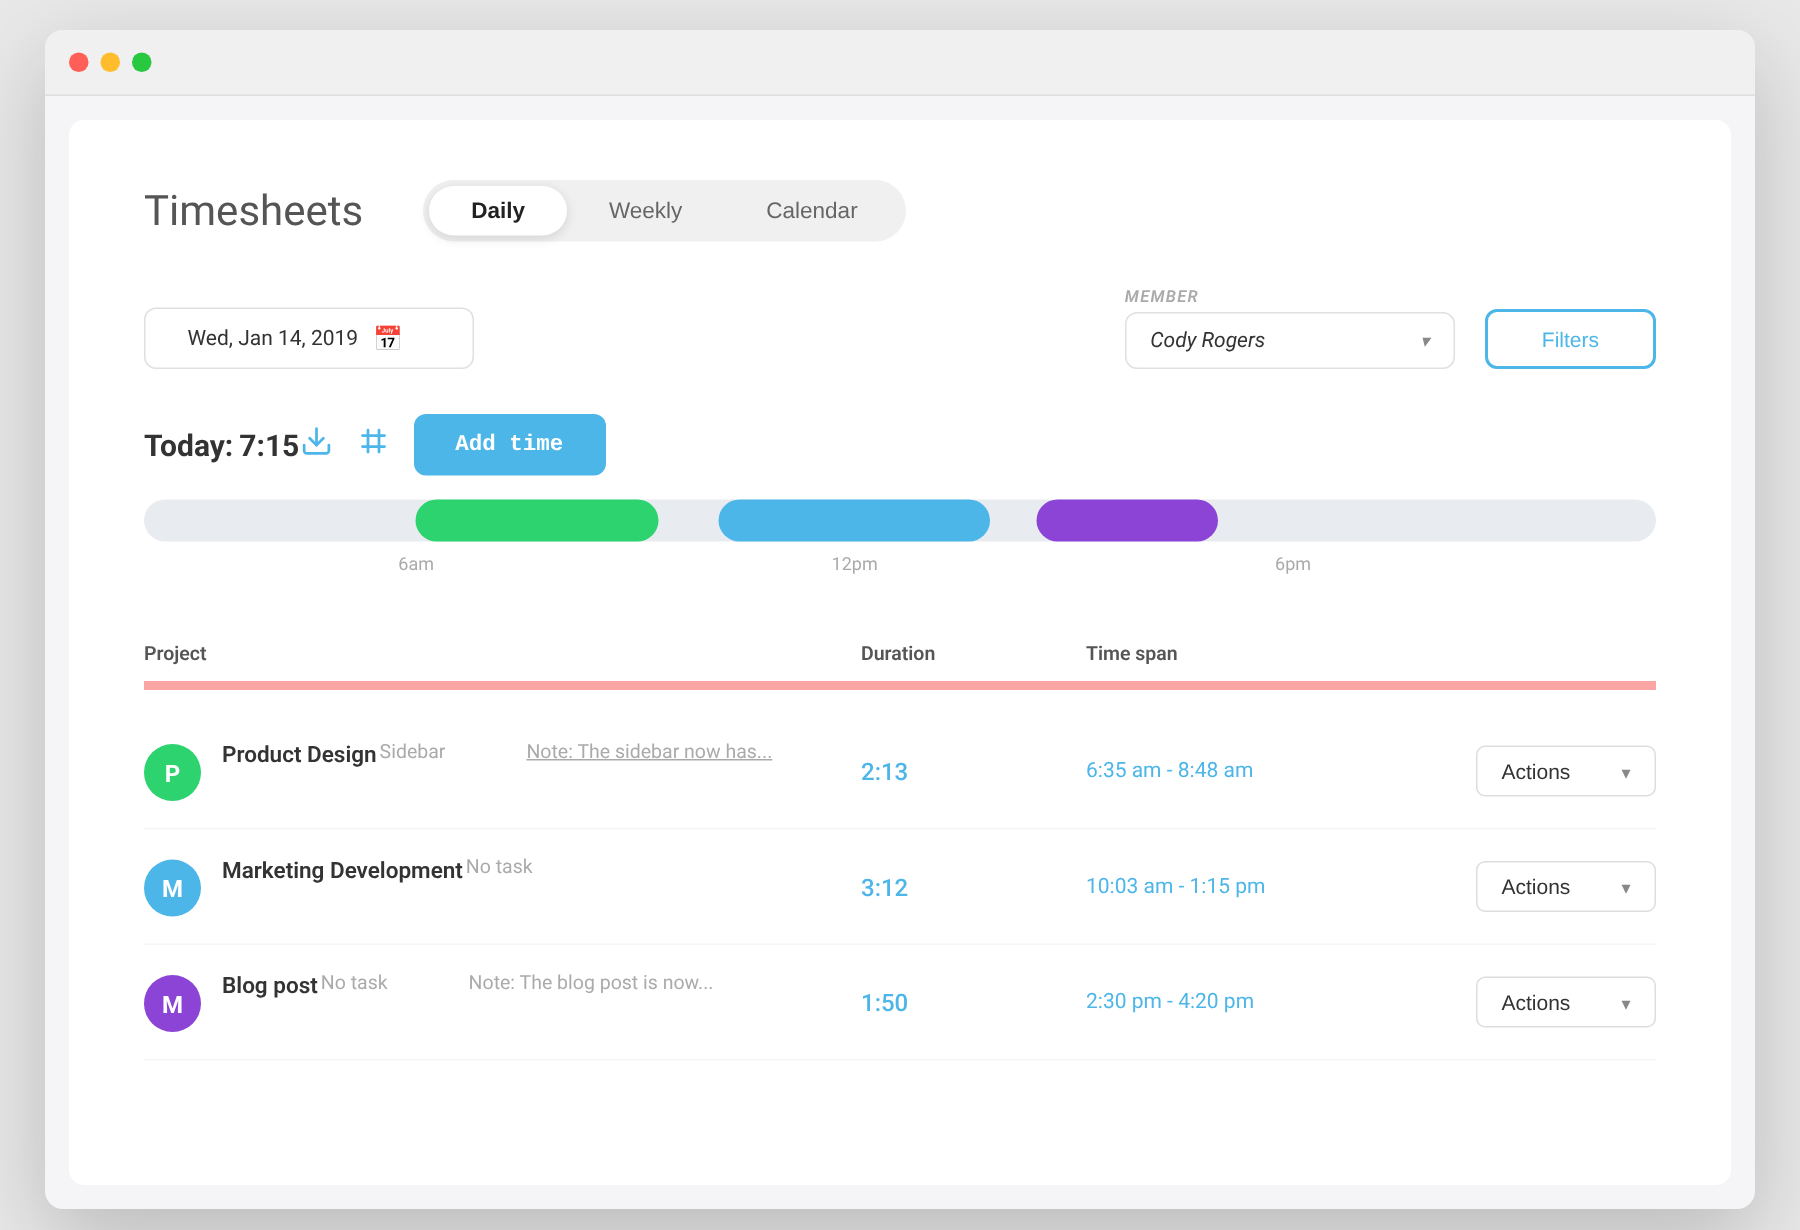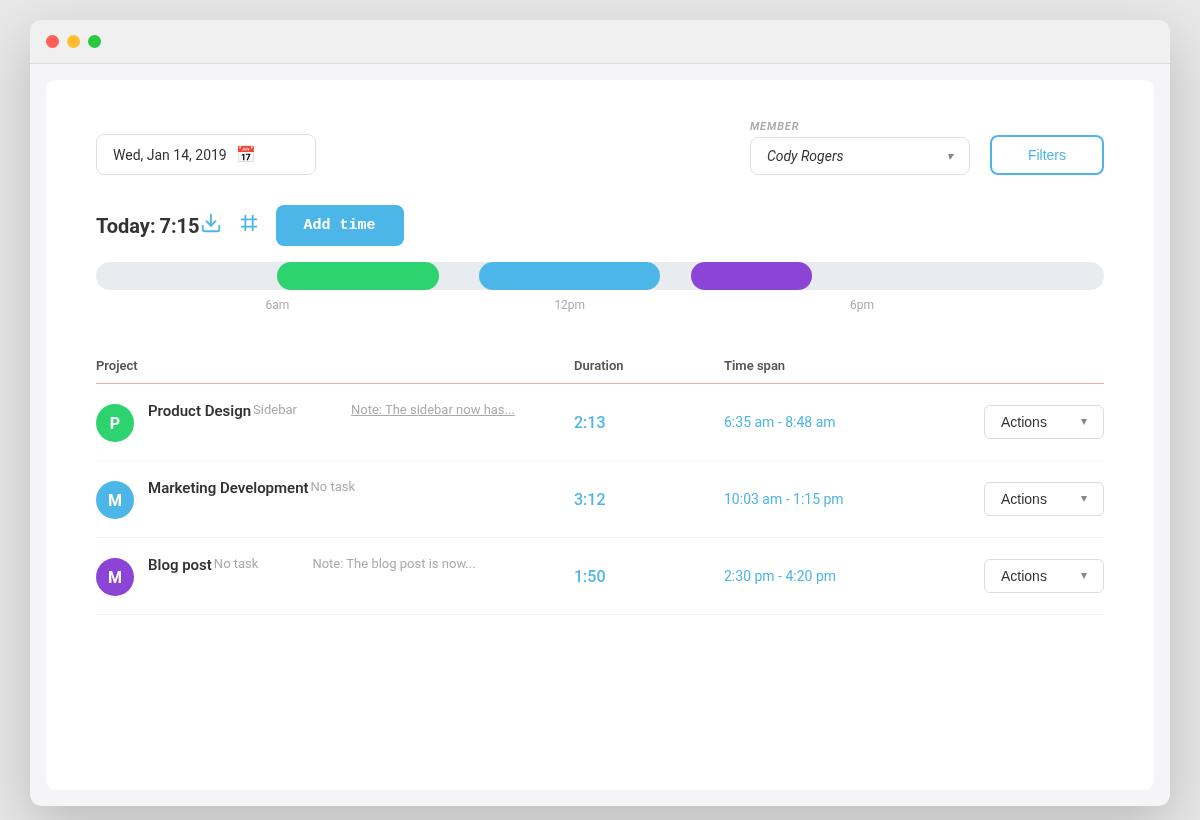--- a/index.html
+++ b/index.html
@@ -83,21 +83,21 @@
       display: flex;
       align-items: flex-end;
       gap: 20px;
       margin-bottom: 30px;
     }
     .date-picker {
       display: flex;
       align-items: center;
       border: 1.5px solid #e0e0e0;
       border-radius: 8px;
-      padding: 10px 16px;
+      padding: 10px 28px;
       gap: 10px;
       width: 220px;
       font-size: 14px;
       color: #333;
     }
     .calendar-icon {
       color: #4db6e8;
       font-size: 16px;
     }
     .member-section {
@@ -209,22 +209,22 @@
       font-size: 12px;
       color: #aaa;
     }
     .time-label-6am { position: absolute; left: 18%; transform: translateX(-50%); }
     .time-label-12pm { position: absolute; left: 47%; transform: translateX(-50%); }
     .time-label-6pm { position: absolute; left: 76%; transform: translateX(-50%); }
     .table-header {
       display: grid;
       grid-template-columns: 1fr 150px 200px 180px;
       padding: 10px 0;
-      border-bottom: 1px solid #fca5a5;
-      margin-bottom: 0;
+      border-bottom: 6px solid #fca5a5;
+      margin-bottom: 16px;
     }
     .col-header {
       font-size: 13px;
       font-weight: 600;
       color: #555;
     }
     .table-row {
       display: grid;
       grid-template-columns: 1fr 150px 200px 180px;
       padding: 18px 0;
@@ -278,21 +278,21 @@
     .timespan-cell {
       font-size: 14px;
       color: #4db6e8;
     }
     .actions-cell {
       display: flex;
       justify-content: flex-end;
     }
     .actions-btn {
       display: flex;
-      align-items: flex-start;
+      align-items: flex-end;
       gap: 8px;
       border: 1.5px solid #ddd;
       border-radius: 6px;
       padding: 8px 16px;
       background: white;
       font-size: 14px;
       color: #333;
       cursor: pointer;
       min-width: 120px;
       justify-content: space-between;
@@ -309,20 +309,28 @@
   <div class="titlebar">
     <div class="traffic-lights">
       <div class="tl tl-red"></div>
       <div class="tl tl-yellow"></div>
       <div class="tl tl-green"></div>
     </div>
   </div>
 
   <div class="content">
 
+    <div class="header-row">
+      <h1 class="page-title">Timesheets</h1>
+      <div class="tab-group">
+        <button class="tab active">Daily</button>
+        <button class="tab">Weekly</button>
+        <button class="tab">Calendar</button>
+      </div>
+    </div>
 
     <div class="controls-row">
       <div class="date-picker">
         <span>Wed, Jan 14, 2019</span>
         <span class="calendar-icon">📅</span>
       </div>
 
       <div class="member-section">
         <span class="member-label">MEMBER</span>
         <div class="member-select">

